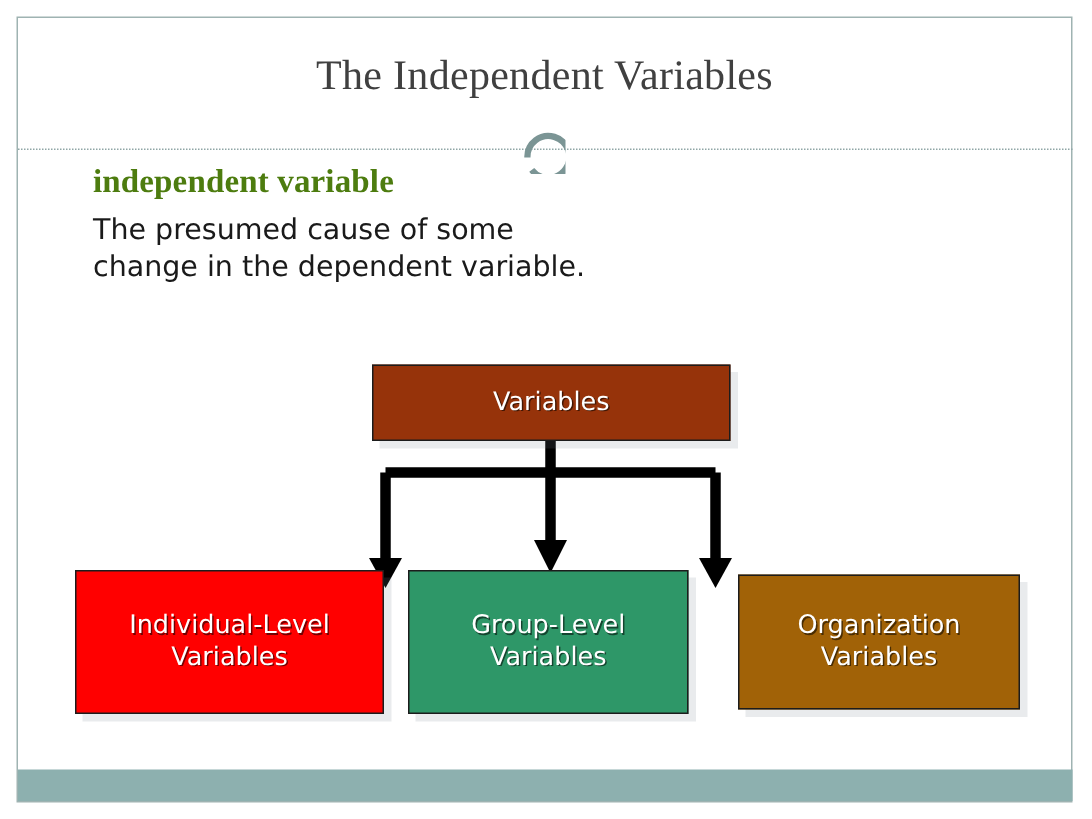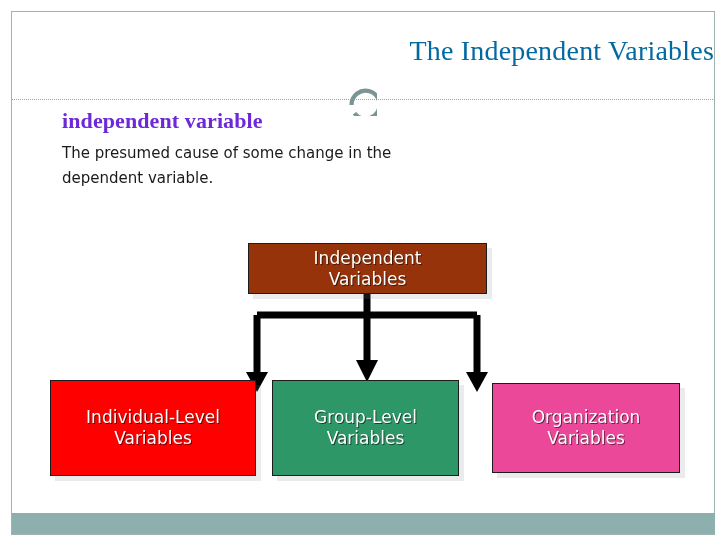--- a/index.html
+++ b/index.html
@@ -32,25 +32,25 @@
     box-sizing: border-box;
     background: #ffffff;
   }
 
   
   .title {
     position: absolute;
     left: 12px;
     top: 34px;
     width: 702px;
-    text-align: right;
+    text-align: center;
     font-family: "Liberation Serif", "DejaVu Serif", serif;
     font-size: 28px;
     line-height: 34px;
-    color: #0369a1;
+    color: #404040;
     letter-spacing: 0.2px;
     white-space: nowrap;
   }
 
   
   .divider {
     position: absolute;
     left: 12px;
     top: 99px;
     width: 703px;
@@ -69,31 +69,31 @@
 
   
   .term {
     position: absolute;
     left: 62px;
     top: 107px;
     font-family: "Liberation Serif", "DejaVu Serif", serif;
     font-weight: bold;
     font-size: 22px;
     line-height: 28px;
-    color: #6d28d9;
+    color: #4d7c0f;
     letter-spacing: 0.1px;
     white-space: nowrap;
   }
   .definition {
     position: absolute;
     left: 62px;
     top: 141px;
     width: 330px;
     font-family: "DejaVu Sans", sans-serif;
-    font-size: 15px;
+    font-size: 19px;
     line-height: 25px;
     color: #1a1a1a;
   }
 
   
   .diagram {
     position: absolute;
     left: 0;
     top: 0;
     width: 728px;
@@ -175,40 +175,39 @@
       <path d="M 367 315 L 367 362" stroke="#000000" stroke-width="7" fill="none"></path>
       <path d="M 477 315 L 477 374" stroke="#000000" stroke-width="7" fill="none"></path>
 
       <polygon points="246,372 268,372 257,392" fill="#000000"></polygon>
       <polygon points="356,360 378,360 367,382" fill="#000000"></polygon>
       <polygon points="466,372 488,372 477,392" fill="#000000"></polygon>
     </svg>
 
     <div class="node node-root" style="background:#96330a">
       <div>
-        <span>Independent</span>
         <span>Variables</span>
       </div>
     </div>
 
     <div class="node node-left" style="background:#ff0000">
       <div>
         <span>Individual-Level</span>
         <span>Variables</span>
       </div>
     </div>
 
     <div class="node node-mid" style="background:#2e9768">
       <div>
         <span>Group-Level</span>
         <span>Variables</span>
       </div>
     </div>
 
-    <div class="node node-right" style="background:#ec4899">
+    <div class="node node-right" style="background:#a16207">
       <div>
         <span>Organization</span>
         <span>Variables</span>
       </div>
     </div>
 
   </div>
 
   <div class="footer-bar"></div>
 

